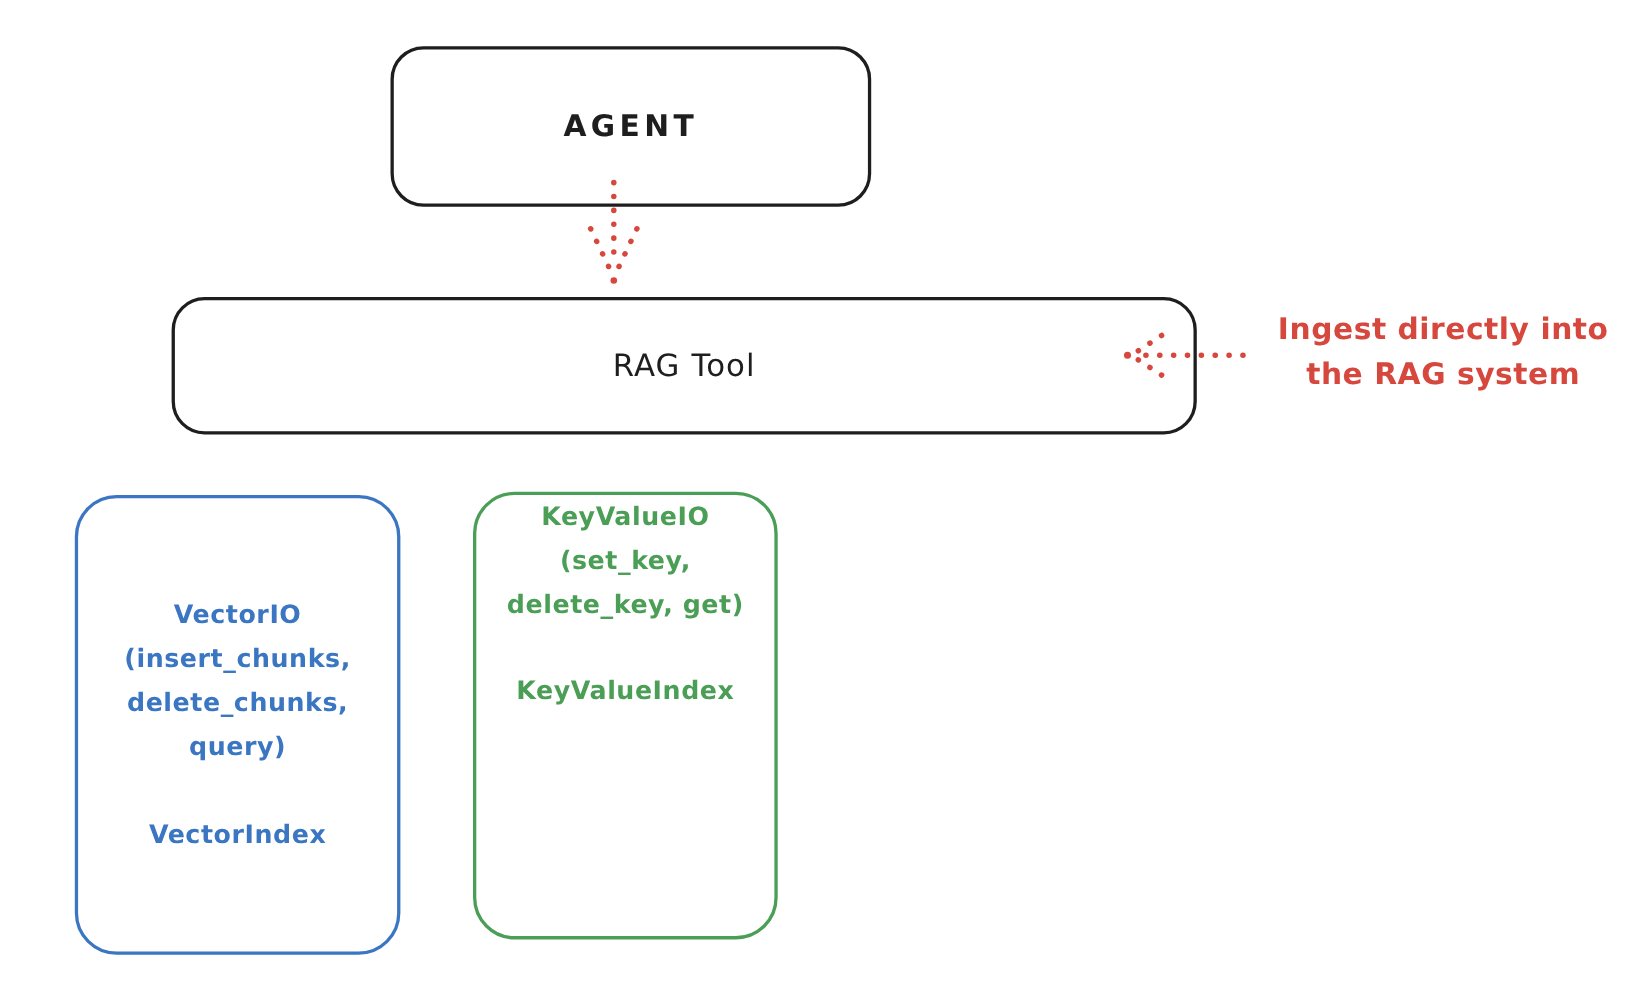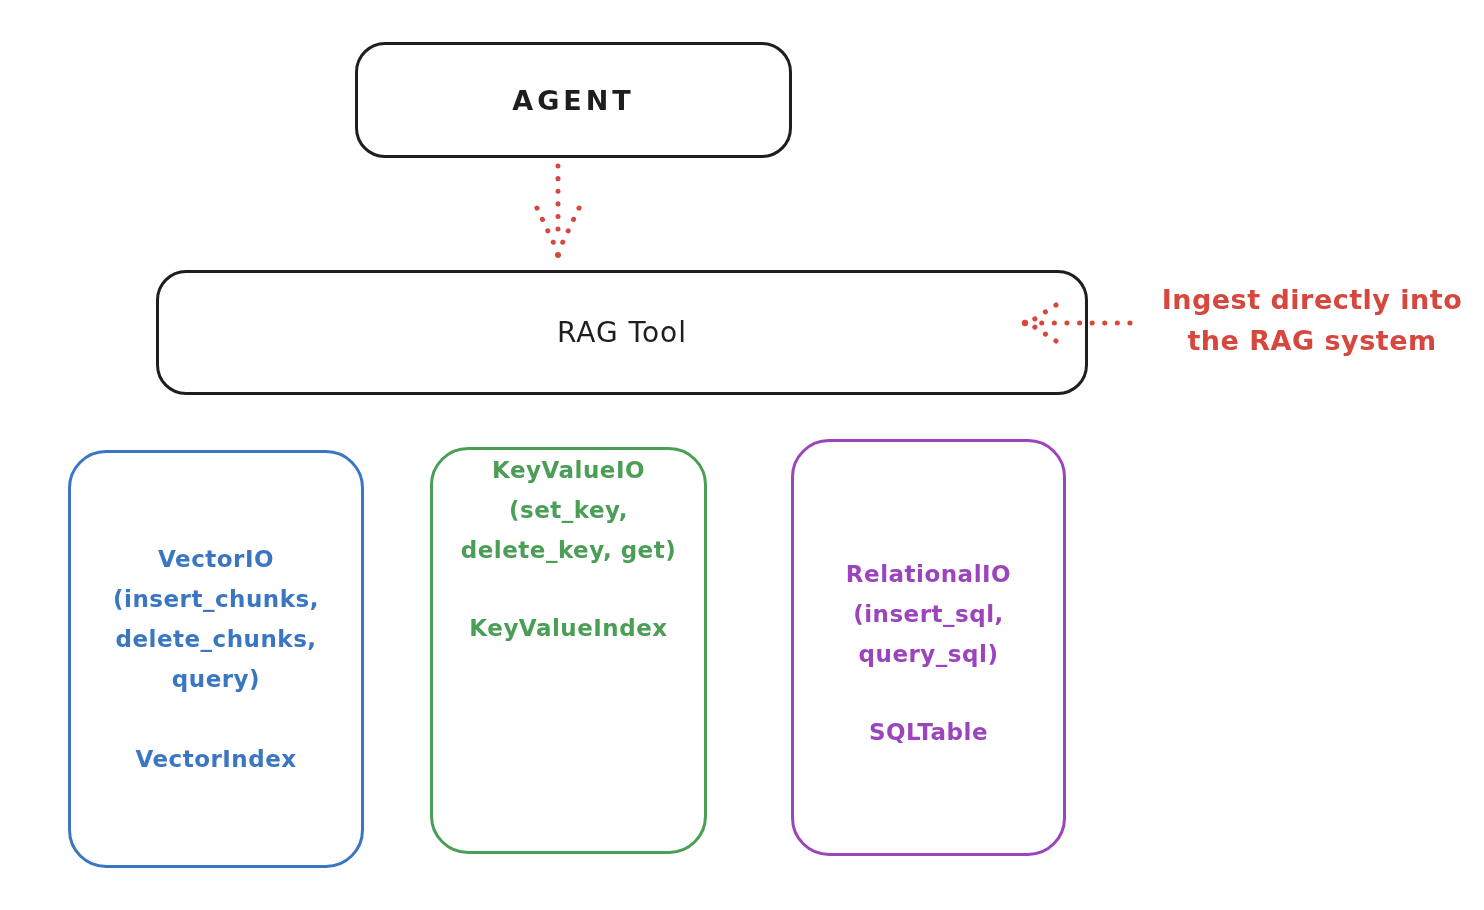--- a/index.html
+++ b/index.html
@@ -17,21 +17,21 @@
     border: 3.5px solid #1e1e1e;
     border-radius: 30px;
     display: flex;
     align-items: center;
     justify-content: center;
     color: #1e1e1e;
     background: #ffffff;
   }
   .agent-box {
     left: 355px; top: 42px;
-    width: 437px; height: 116px;
+    width: 437px; height: 146px;
     font-size: 27px;
     font-weight: bold;
     letter-spacing: 4px;
   }
   .rag-box {
     left: 156px; top: 270px;
     width: 932px; height: 125px;
     font-size: 28px;
     letter-spacing: 1px;
   }
@@ -129,20 +129,14 @@
     <div class="index-label-vector">VectorIndex</div>
   </div>
 
   <div class="backend backend-keyvalue">
     <div>KeyValueIO</div>
     <div>(set_key,</div>
     <div>delete_key, get)</div>
     <div class="index-label-keyvalue">KeyValueIndex</div>
   </div>
 
-  <div class="backend backend-relational">
-    <div>RelationalIO</div>
-    <div>(insert_sql,</div>
-    <div>query_sql)</div>
-    <div class="index-label-relational">SQLTable</div>
-  </div>
 
 </div>
 
 </body></html>

